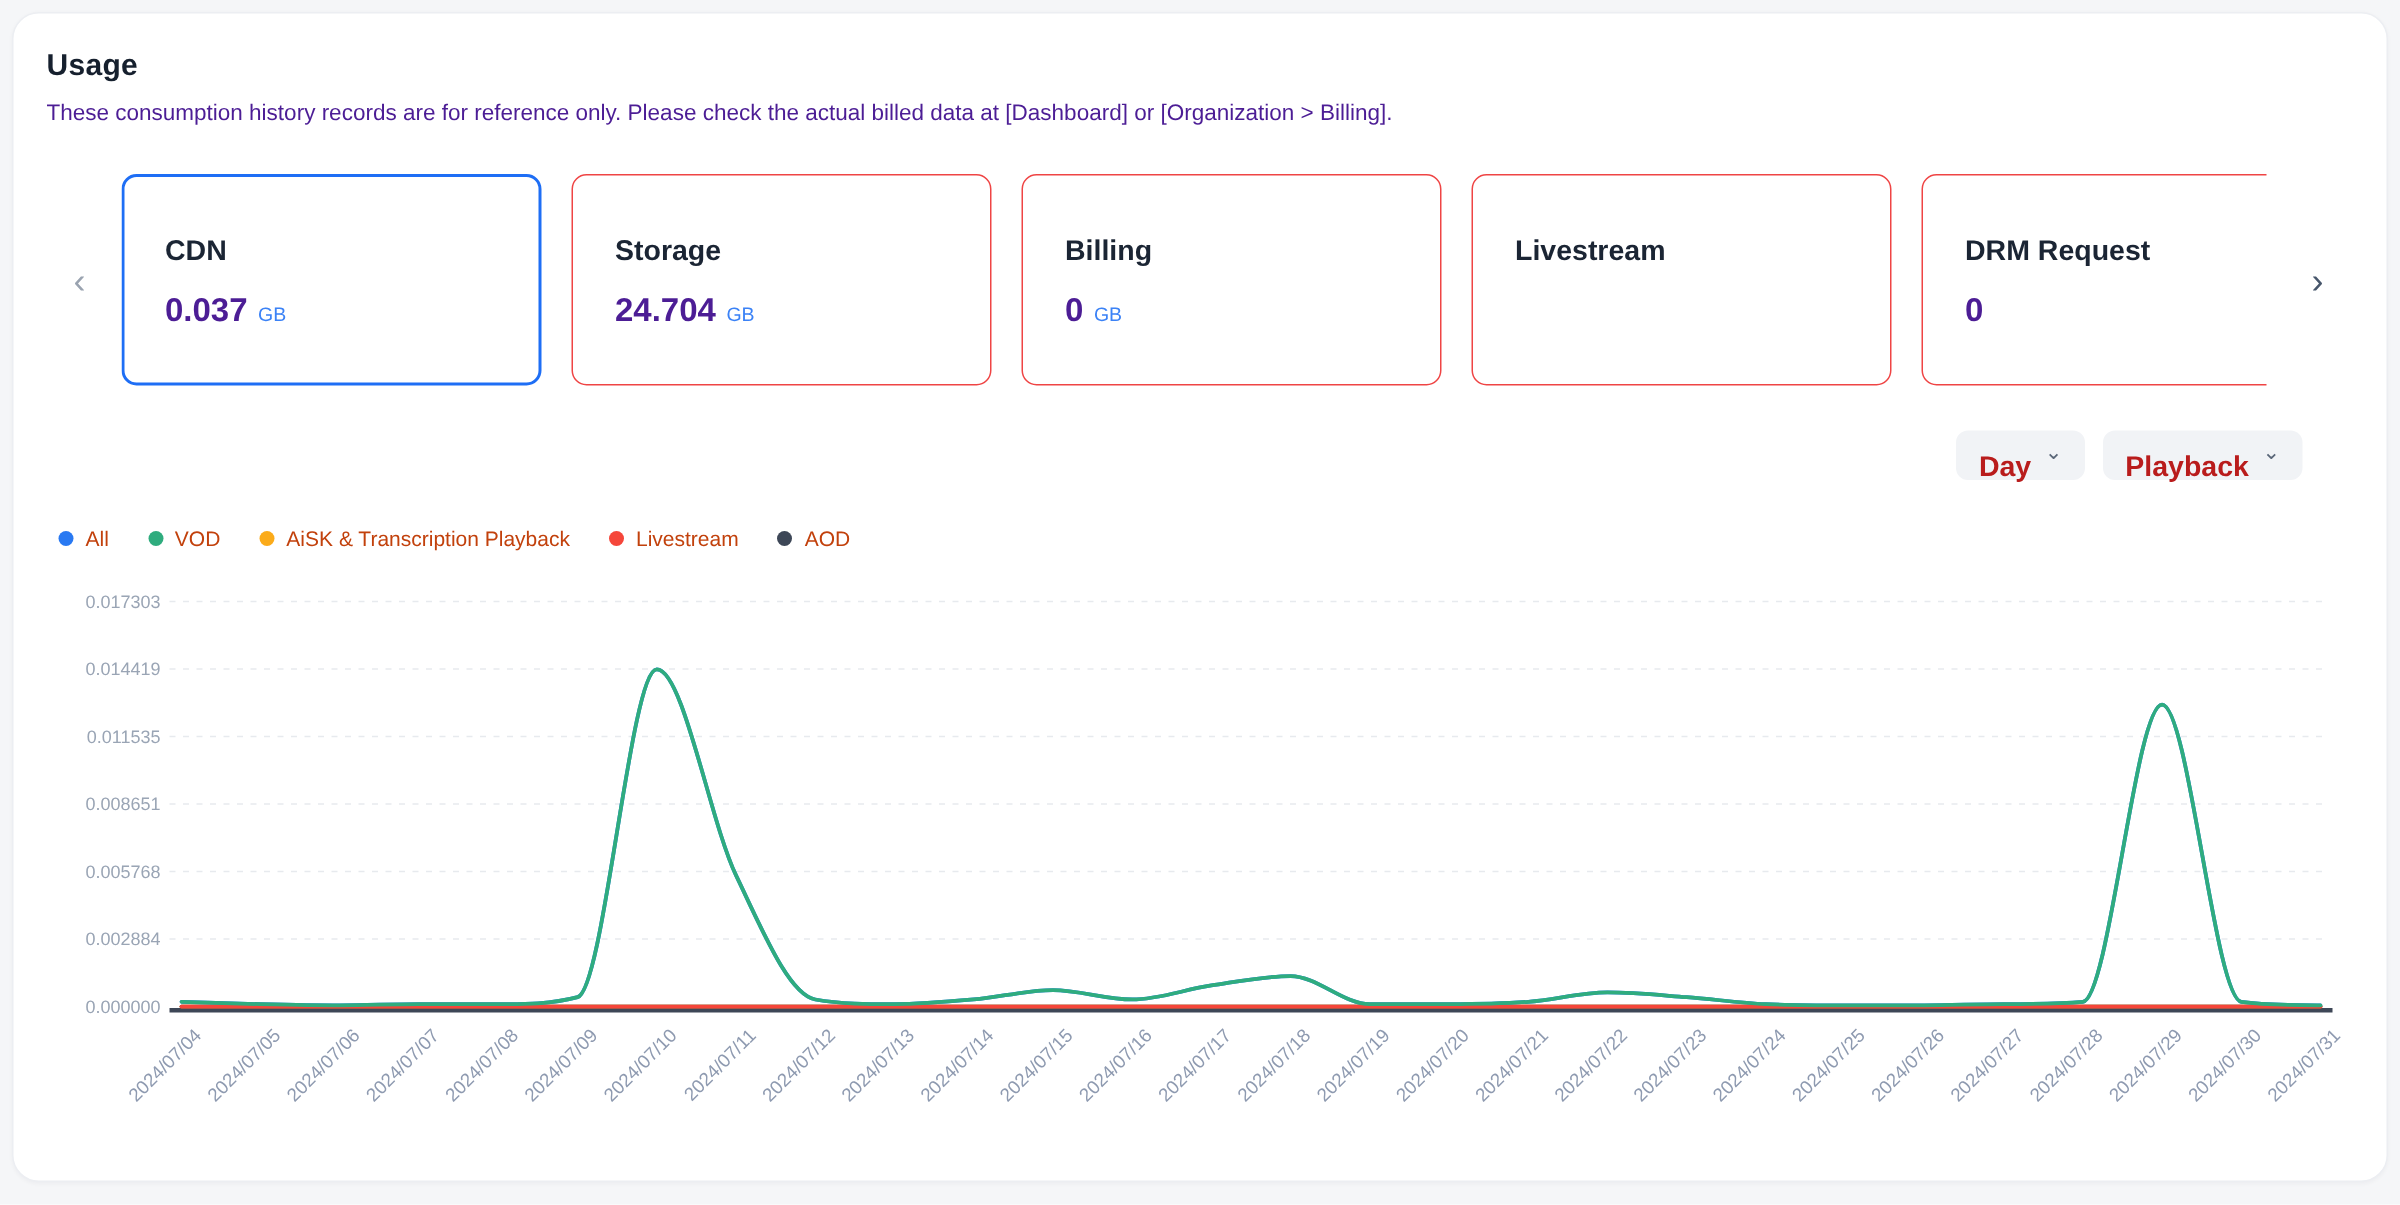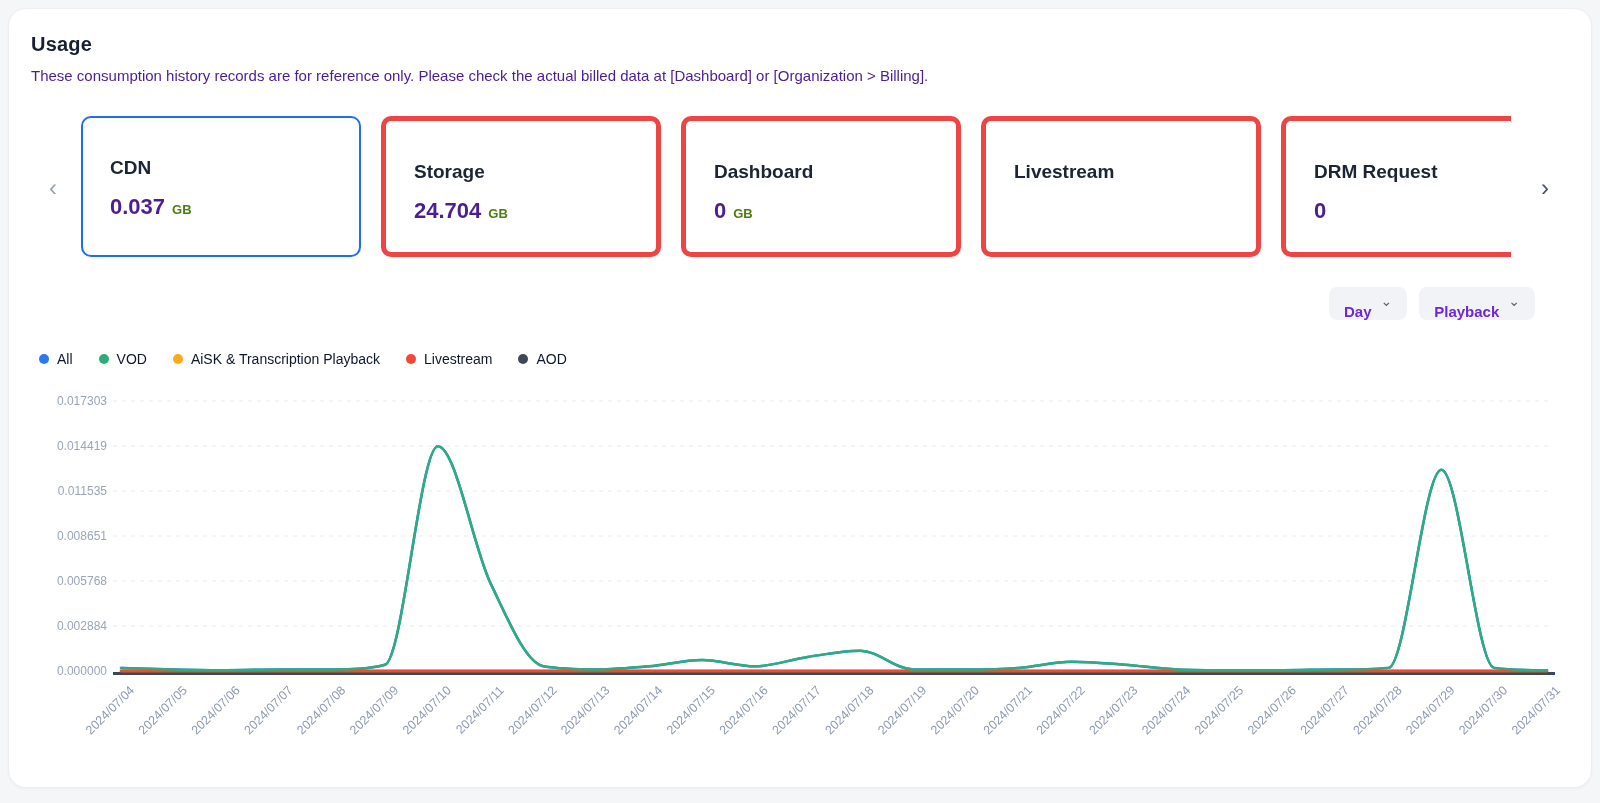--- a/index.html
+++ b/index.html
@@ -30,42 +30,42 @@
     font-size:24px;line-height:1;cursor:pointer;background:transparent;border:none;padding:0;
   }
   .nav-prev{left:30px;color:#9aa3b0;}
   .nav-next{right:32px;color:#47566b;}
   .cards-viewport{
     position:absolute;left:72px;top:107px;width:1430px;height:150px;overflow:hidden;
   }
   .cards{display:flex;gap:20px;}
   .card{
     flex:0 0 280px;height:141px;box-sizing:border-box;
-    background:#fff;border:5px solid #ef4444;border-radius:10px;
+    background:#fff;border:1px solid #ef4444;border-radius:10px;
     padding:40px 0 0 28px;cursor:pointer;
   }
   .card.selected{border:2px solid #1e6ef5;padding:39px 0 0 27px;}
   .card-label{font-size:19px;font-weight:700;color:#1b2534;}
   .card-value-row{margin-top:15px;display:flex;align-items:baseline;gap:7px;}
   .card-value{font-size:22px;font-weight:700;color:#4c1d95;}
-  .card-unit{font-size:13px;font-weight:700;color:#4d7c0f;}
+  .card-unit{font-size:13px;font-weight:400;color:#3b82f6;}
   
   .filters{position:absolute;top:278px;right:56px;display:flex;gap:12px;}
   .pill{
     background:#f1f3f6;border:none;border-radius:8px;height:33px;padding:0 15px;
     display:flex;align-items:center;gap:9px;cursor:pointer;
     font-family:"Liberation Sans", sans-serif;
   }
-  .pill-label{font-size:15px;font-weight:700;color:#6d28d9;margin-top:16px;}
+  .pill-label{font-size:19px;font-weight:700;color:#b91c1c;margin-top:16px;}
   .pill-chev{font-size:14px;color:#5a6678;line-height:0.6;transform:translateY(-2px);}
   
   .legend{position:absolute;left:30px;top:342px;display:flex;align-items:center;gap:26px;}
   .legend-item{display:flex;align-items:center;gap:8px;cursor:pointer;}
   .legend-dot{width:10px;height:10px;border-radius:50%;}
-  .legend-label{font-size:14px;color:#0f172a;}
+  .legend-label{font-size:14px;color:#c2410c;}
   
   .chart-svg{position:absolute;left:0;top:364px;}
   .chart-svg text{font-family:"Liberation Sans", sans-serif;}
 </style>
 </head>
 <body>
 
 <div class="panel">
 
   <div class="page-title">Usage</div>
@@ -88,21 +88,21 @@
         </div>
       </div>
       <div class="card">
         <div class="card-label">Storage</div>
         <div class="card-value-row">
           <span class="card-value">24.704</span>
           <span class="card-unit">GB</span>
         </div>
       </div>
       <div class="card">
-        <div class="card-label">Dashboard</div>
+        <div class="card-label">Billing</div>
         <div class="card-value-row">
           <span class="card-value">0</span>
           <span class="card-unit">GB</span>
         </div>
       </div>
       <div class="card">
         <div class="card-label">Livestream</div>
       </div>
       <div class="card">
         <div class="card-label">DRM Request</div>

